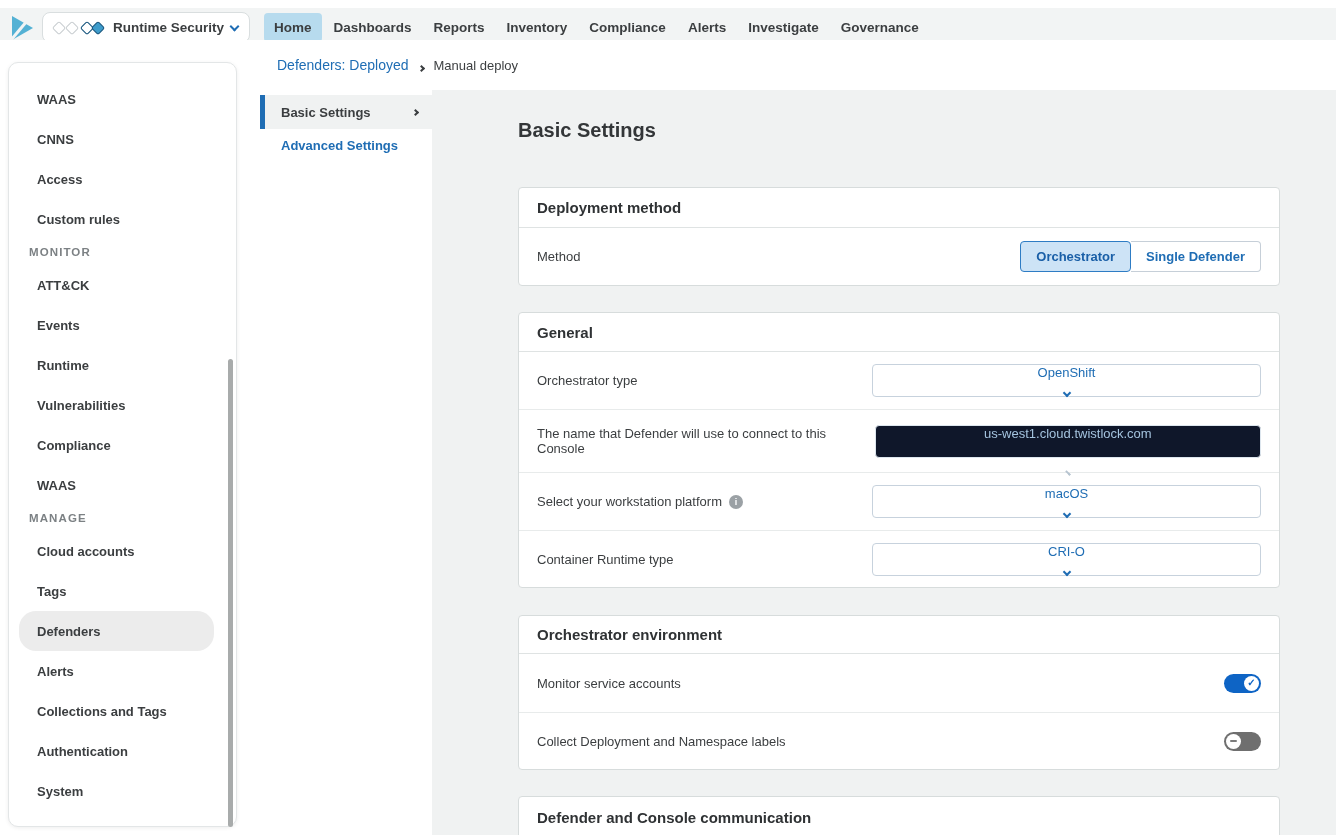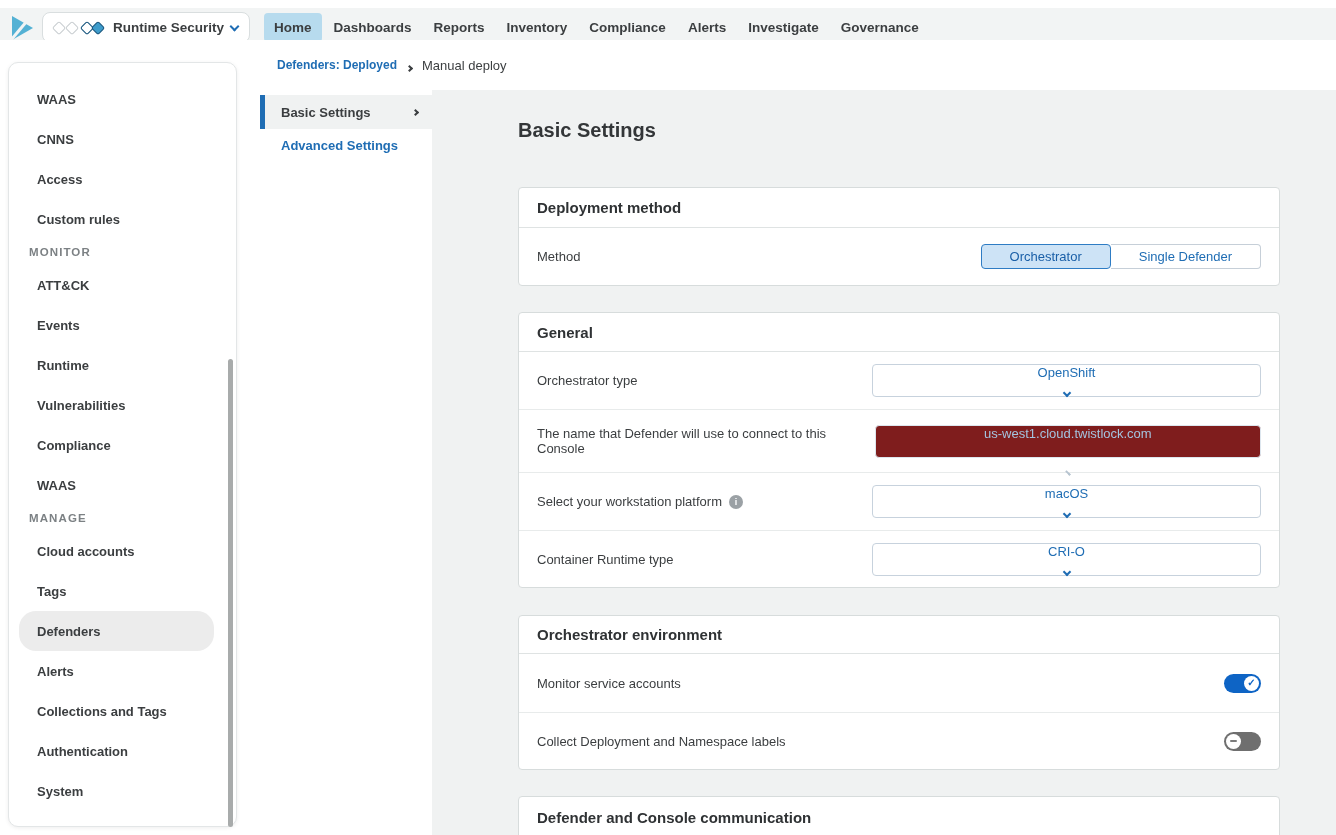--- a/index.html
+++ b/index.html
@@ -42,21 +42,21 @@
     padding:7px 10px; font-size:13.5px; font-weight:700; color:#3b3e40;
     border-radius:4px; cursor:pointer; white-space:nowrap;
   }
   .nav-item.active { background:#b7dbee; }
 
   
   .crumbrow {
     position:absolute; left:0; top:40px; width:1336px; height:50px;
     background:#fff; display:flex; align-items:center; padding-left:277px;
   }
-  .crumb-link { color:#1f6db4; font-size:12px; font-weight:700; cursor:pointer; }
+  .crumb-link { color:#1f6db4; font-size:14px; font-weight:400; cursor:pointer; }
   .crumb-sep { color:#3b3e40; margin:1px 10px 0 10px; }
   .crumb-sep .chev { width:5px; height:5px; border-width:2px; }
   .crumb-current { color:#3c3f41; font-size:13px; }
 
   
   .main-bg {
     position:absolute; left:432px; top:90px; width:904px; height:745px;
     background:#f0f2f2; padding:28px 0 0 86px; overflow:hidden;
   }
   .page-title { font-size:20px; font-weight:700; color:#333638; line-height:24px; }
@@ -81,42 +81,42 @@
     width:14px; height:14px; border-radius:50%; background:#9ba1a5;
     color:#fff; font-size:9px; font-weight:700;
     display:inline-flex; align-items:center; justify-content:center;
     margin-left:7px; cursor:pointer;
   }
   .info-icon::after { content:"i"; }
 
   
   .segmented { display:flex; align-items:center; }
   .seg {
-    height:25px; display:flex; align-items:center; padding:0 28px;
-    font-size:13px; font-weight:400; cursor:pointer; white-space:nowrap;
+    height:31px; display:flex; align-items:center; padding:0 15px;
+    font-size:13px; font-weight:700; cursor:pointer; white-space:nowrap;
   }
   .seg.sel {
     background:#cde3f6; border:1px solid #2e7cc4; border-radius:4px;
     color:#1a5fa7; position:relative; z-index:1;
   }
   .seg.unsel {
     background:#fff; border:1px solid #c6cfd8; border-left:0;
     border-radius:0 4px 4px 0; color:#1f6db4;
   }
 
   
   .select {
     width:389px; height:33px; background:#fff;
     border:1px solid #c7d2dd; border-radius:4px;
     display:flex; align-items:center; justify-content:space-between;
     padding:0 12px; cursor:pointer;flex-direction:column;
   }
   .select .value { font-size:13px; color:#1f6db4; }
   .select .chev { color:#1f6db4; width:6px; height:6px; }
-  .select.disabled { background:#7f1d1d; border-color:#dde6ee; cursor:default;gap:34px; }
+  .select.disabled { background:#0f172a; border-color:#dde6ee; cursor:default;gap:34px; }
   .select.disabled .value { color:#a4c3de; }
   .select.disabled .chev { color:#b6c4d0; }
 
   
   .toggle { width:37px; height:19px; border-radius:10px; position:relative; cursor:pointer; flex:0 0 auto; }
   .toggle.on  { background:#0e64c5; }
   .toggle.off { background:#6f6f6f; }
   .knob {
     width:15px; height:15px; border-radius:50%; background:#fff;
     position:absolute; top:2px;

